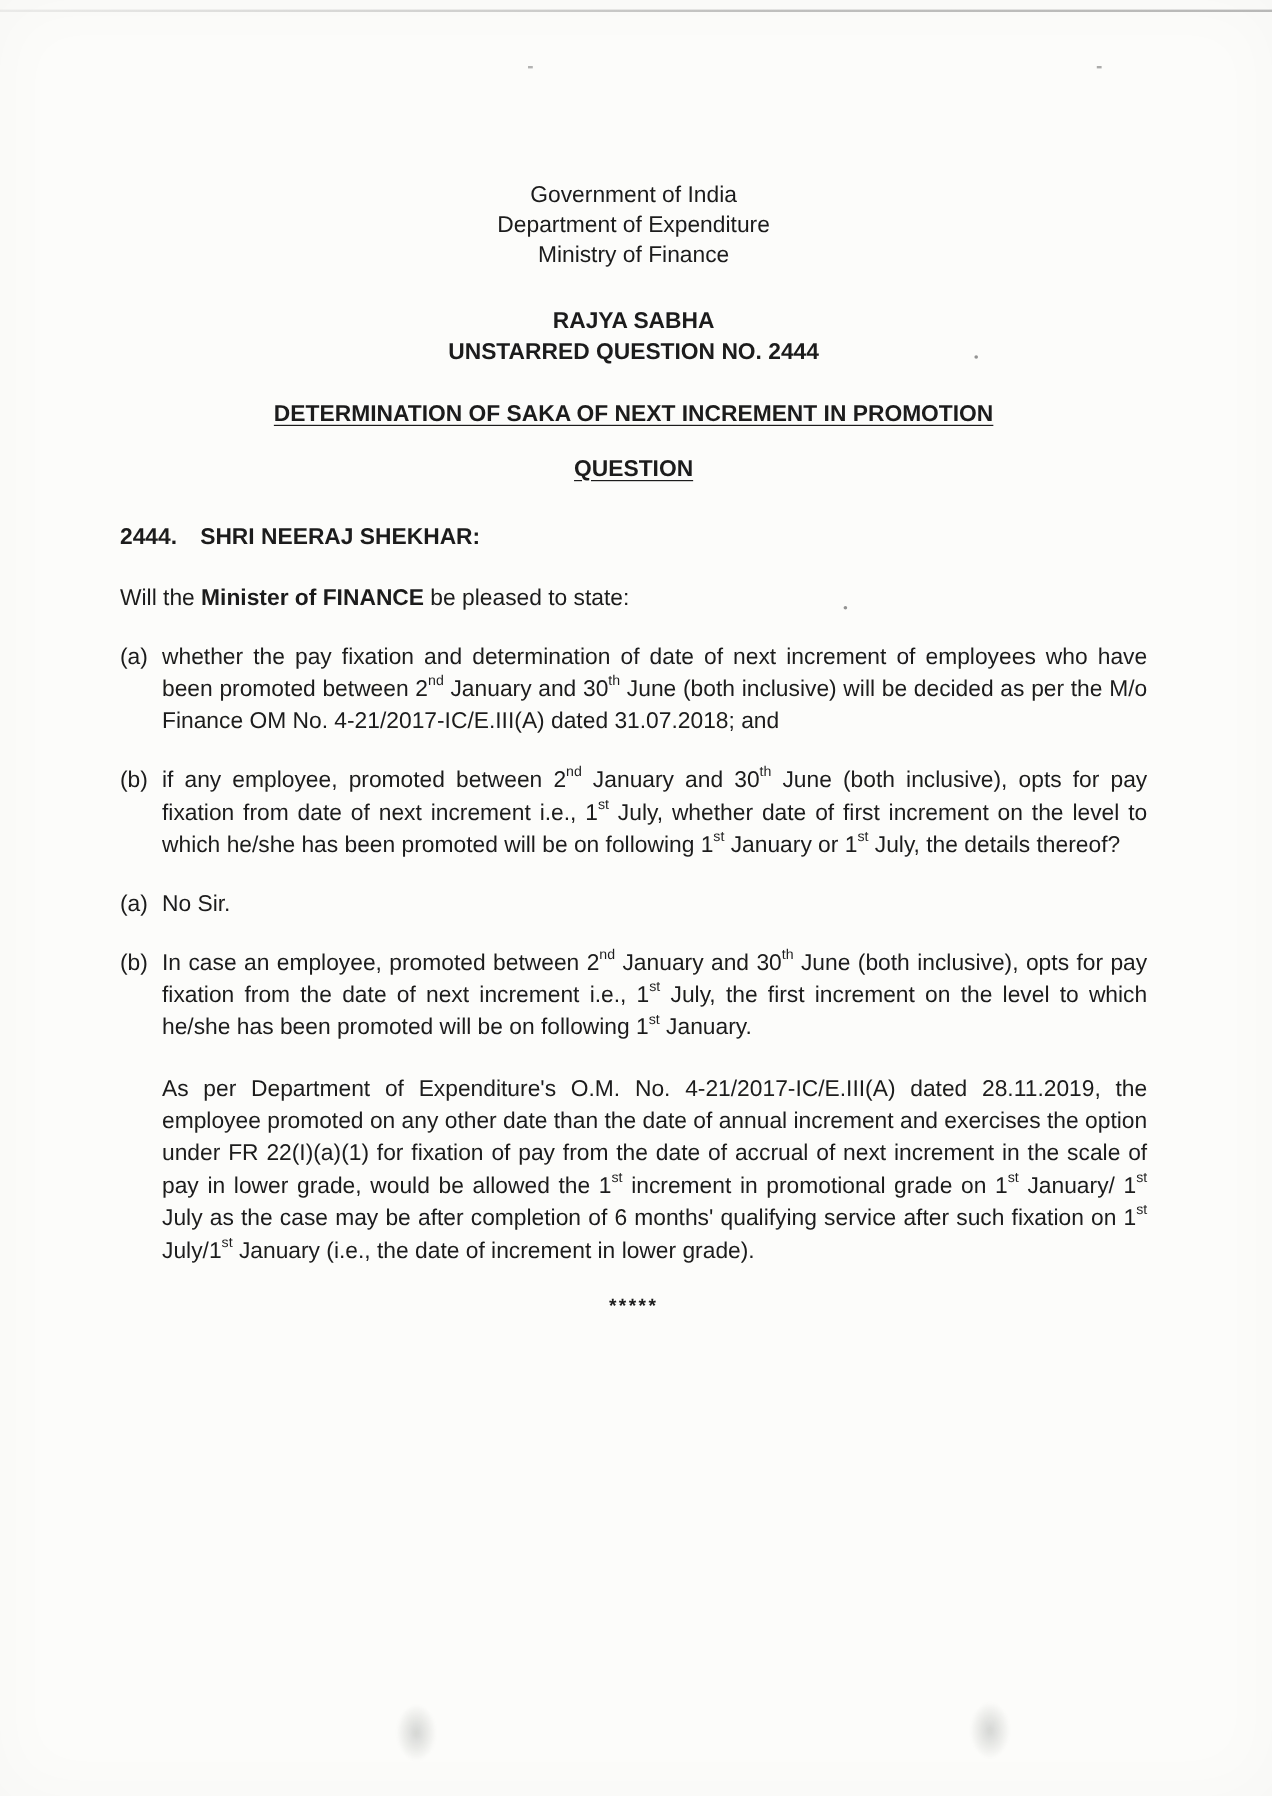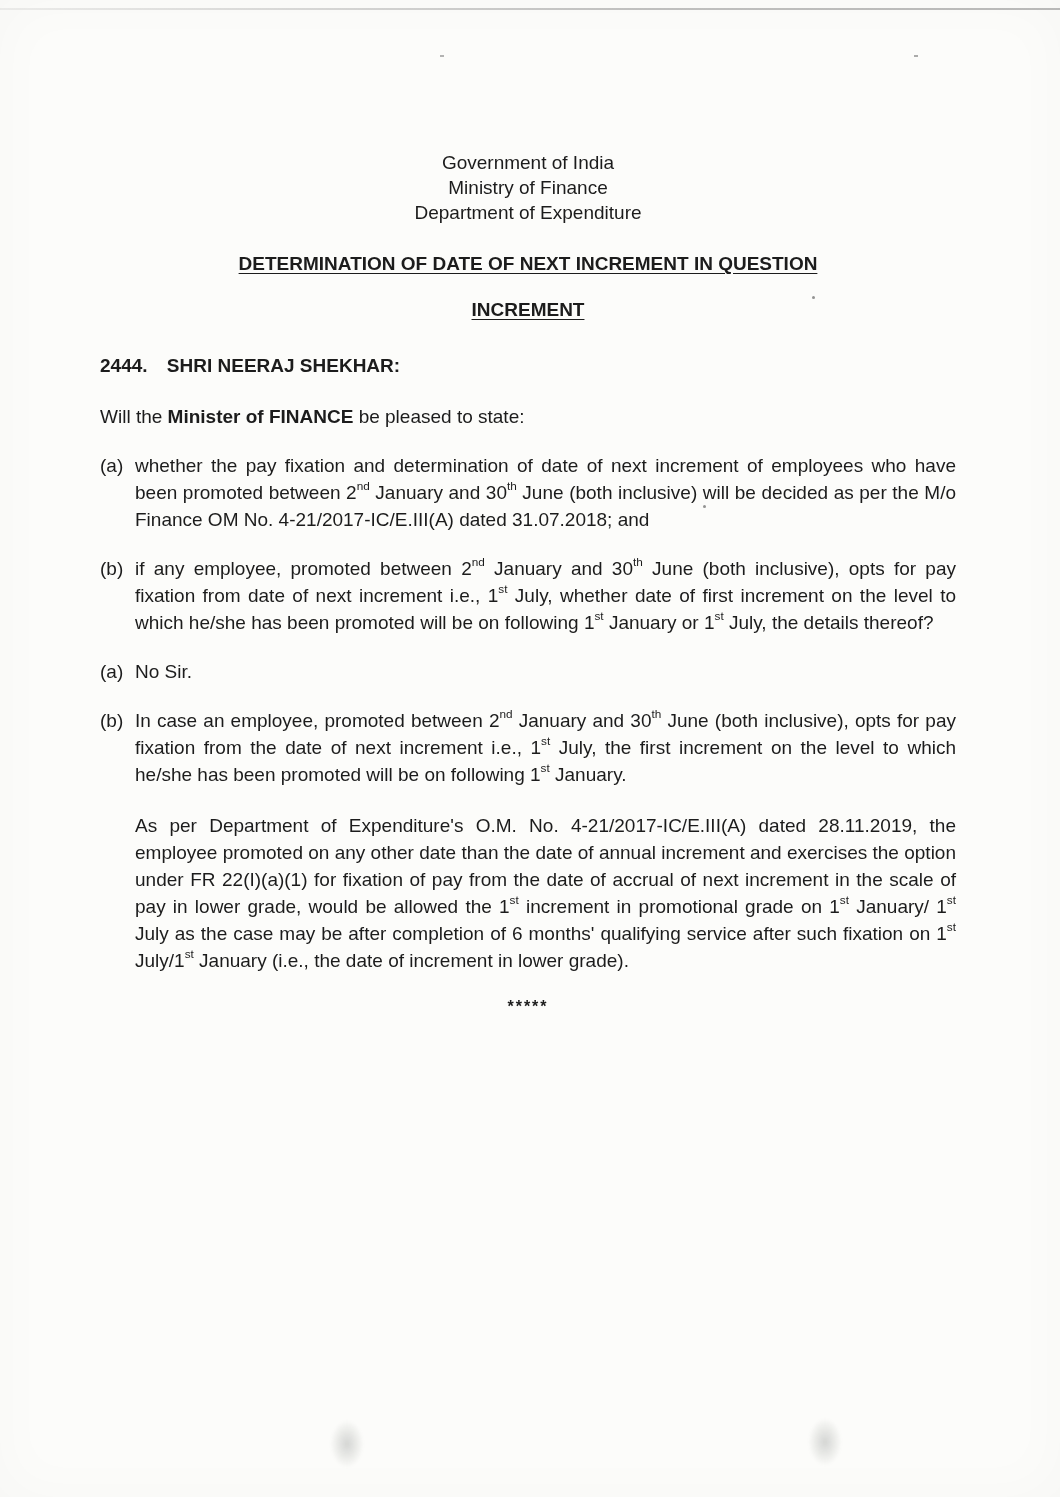--- a/index.html
+++ b/index.html
@@ -105,32 +105,36 @@
   <div class="scan-topline"></div>
   <div class="scan-speck speck-1"></div>
   <div class="scan-speck speck-2"></div>
   <div class="scan-speck speck-3"></div>
   <div class="scan-speck speck-4"></div>
 
   <div class="content">
 
     <div class="blk-header center">
       <div class="hdr-line">Government of India</div>
+      <div class="hdr-line">Department of Expenditure</div>
       <div class="hdr-line">Ministry of Finance</div>
-      <div class="hdr-line">Department of Expenditure</div>
+    </div>
+
+    <div class="blk-house center">
+      <div class="hdr-line">RAJYA SABHA</div>
+      <div class="hdr-line">UNSTARRED QUESTION NO. 2444</div>
     </div>
 
 
-
     <div class="blk-subject center">
-      <span class="underline">DETERMINATION OF DATE OF NEXT INCREMENT IN QUESTION</span>
+      <span class="underline">DETERMINATION OF SAKA OF NEXT INCREMENT IN PROMOTION</span>
     </div>
 
     <div class="blk-qheading center">
-      <span class="underline">INCREMENT</span>
+      <span class="underline">QUESTION</span>
     </div>
 
     <div class="blk-member">
       <span class="member-no">2444.</span>
       <span>SHRI NEERAJ SHEKHAR:</span>
     </div>
 
     <div class="blk-preamble"><span>Will the </span><b>Minister of FINANCE</b><span> be pleased to state:</span></div>
 
     <div class="qa-item">

